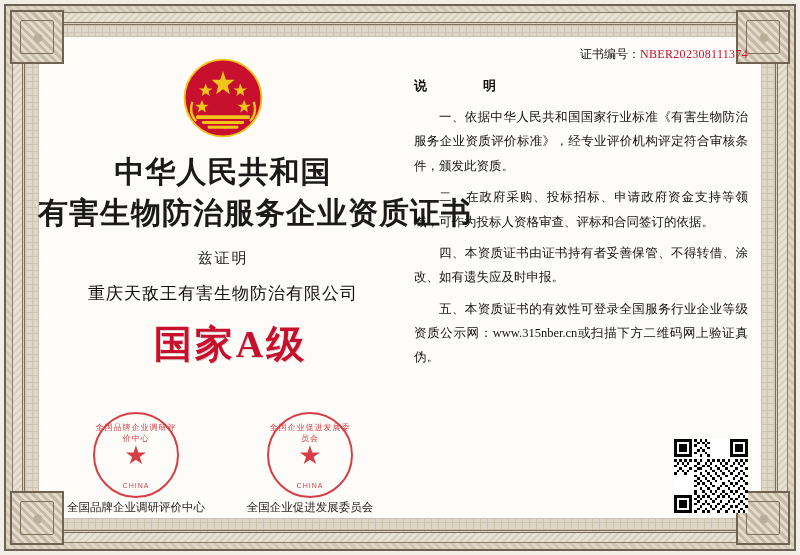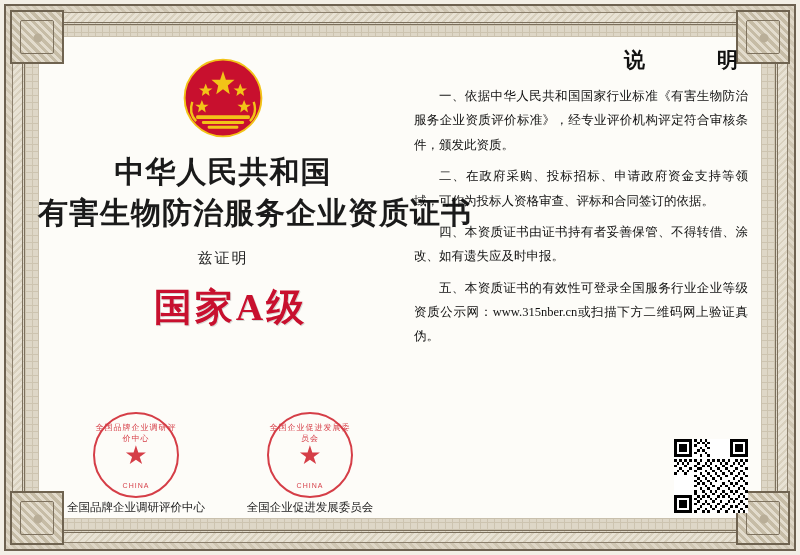--- a/index.html
+++ b/index.html
@@ -188,22 +188,22 @@
   
   .cert-no {
     text-align: right;
     font-size: 12px;
     color: #111;
     margin-bottom: 14px;
     font-family: "Liberation Serif", serif;
   }
   .cert-no .num { color: #c8102e; letter-spacing: .3px; }
   .notes-title {
-    text-align: right;
-    font-size: 21px;
+    text-align: left;
+    font-size: 13px;
     font-weight: bold;
     letter-spacing: 10px;
     color: #111;
     margin-bottom: 10px;
     font-family: Liberation Serif, serif;
   }
   .note {
     font-size: 12.5px;
     line-height: 1.95;
     color: #111;
@@ -262,20 +262,21 @@
         </div>
       </div>
 
       <div class="title">
         <div>中华人民共和国</div>
         <div>有害生物防治服务企业资质证书</div>
       </div>
 
       <div class="hereby">兹证明</div>
 
+      <div class="company">重庆天敌王有害生物防治有限公司</div>
 
       <div class="grade">国家A级</div>
 
 
       <div class="seals">
         <div class="seal-block">
           <div class="seal">
             <div class="arc-top">全国品牌企业调研评价中心</div>
             <div class="star">★</div>
             <div class="arc-bot">CHINA</div>
@@ -289,20 +290,23 @@
             <div class="arc-bot">CHINA</div>
           </div>
           <div class="seal-caption">全国企业促进发展委员会</div>
         </div>
       </div>
 
     </div>
 
     <div class="right-col">
 
+      <div class="cert-no">
+        <span>证书编号：</span><span class="num">NBER202308111374</span>
+      </div>
 
       <div class="notes-title">说　　明</div>
 
       <div class="note">一、依据中华人民共和国国家行业标准《有害生物防治服务企业资质评价标准》，经专业评价机构评定符合审核条件，颁发此资质。</div>
       <div class="note">二、在政府采购、投标招标、申请政府资金支持等领域，可作为投标人资格审查、评标和合同签订的依据。</div>
       <div class="note">四、本资质证书由证书持有者妥善保管、不得转借、涂改、如有遗失应及时申报。</div>
       <div class="note">五、本资质证书的有效性可登录全国服务行业企业等级资质公示网：www.315nber.cn或扫描下方二维码网上验证真伪。</div>
 
       <div class="qr">
         <svg width="74" height="74" viewBox="0 0 29 29" shape-rendering="crispEdges">

